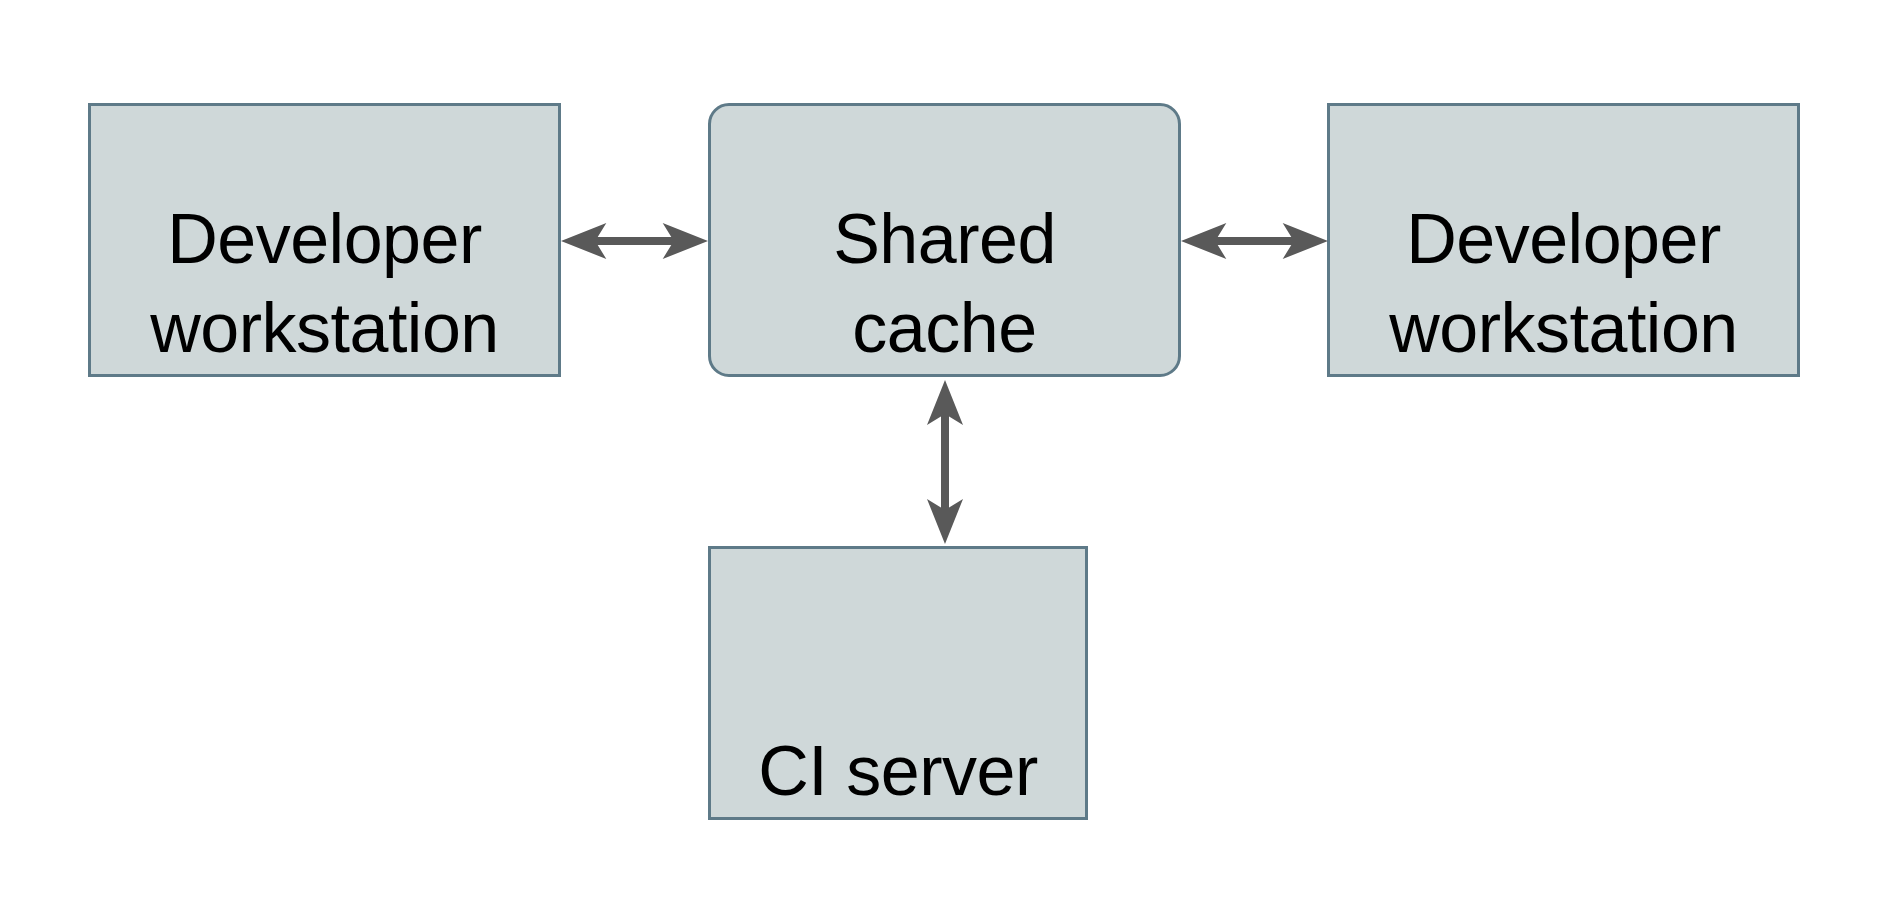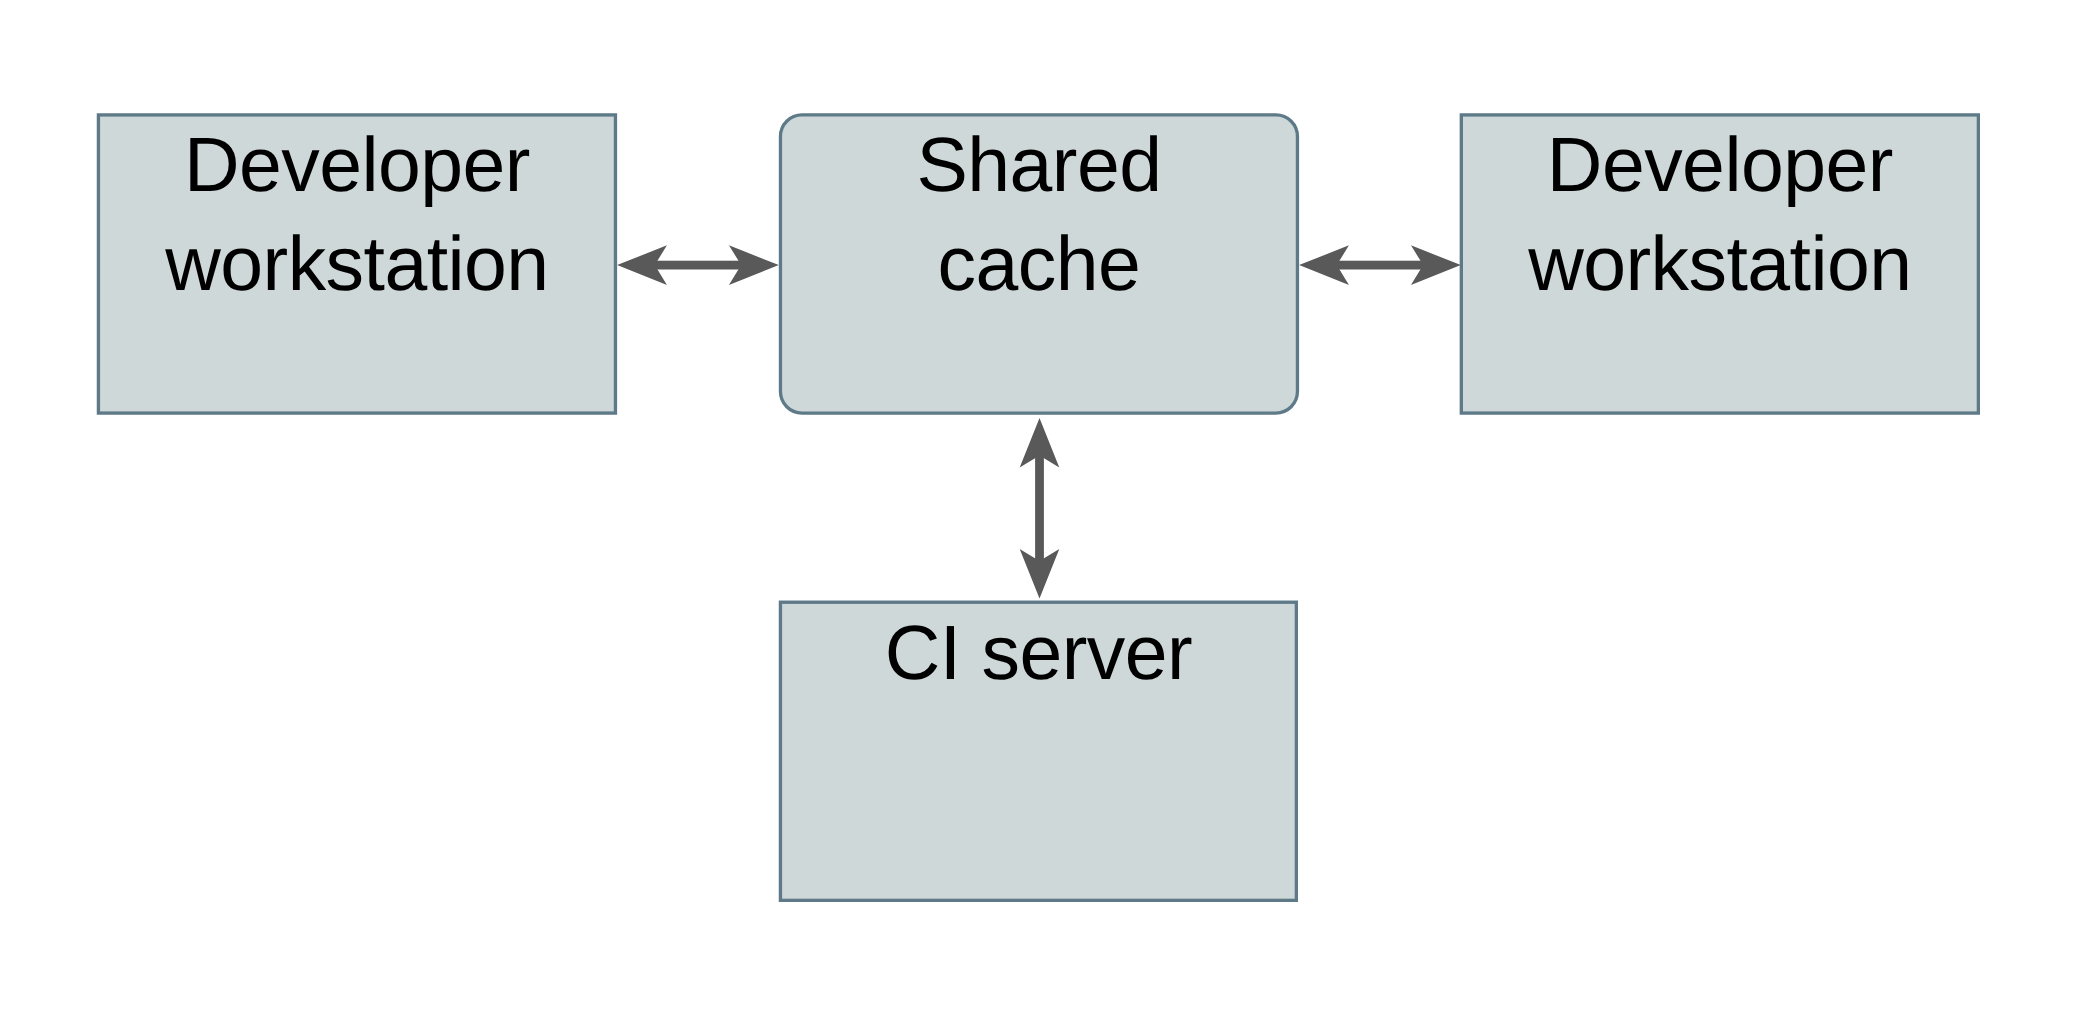--- a/index.html
+++ b/index.html
@@ -19,37 +19,37 @@
   .canvas {
     position: relative;
     width: 1900px; height: 922px;
     background: var(--background);
   }
   .node {
     position: absolute;
     background: var(--node-fill);
     border: 3px solid var(--node-border);
     display: flex;
-    align-items: flex-start;
+    align-items: flex-end;
     justify-content: center;
   }
   .node-label {
     font-size: 70px;
     line-height: 1.28;
     letter-spacing: -0.5px;
     color: var(--text-color);
     text-align: center;
     white-space: pre-line;
   }
   
   .node-dev-left   { left:  88px; top: 103px; width: 473px; height: 274px; }
   .node-cache      { left: 708px; top: 103px; width: 473px; height: 274px; border-radius: 21px; }
   .node-dev-right  { left: 1327px; top: 103px; width: 473px; height: 274px; }
   
-  .node-ci         { left: 708px; top: 546px; width: 472px; height: 274px; }
+  .node-ci         { left: 708px; top: 546px; width: 380px; height: 274px; }
 
   .connector { position: absolute; display: block; }
   .connector path, .connector rect { fill: var(--arrow-color); }
   .conn-h-left  { left: 559px;  top: 219px; width: 151px; height: 44px; }
   .conn-h-right { left: 1179px; top: 219px; width: 151px; height: 44px; }
   .conn-v       { left: 923px;  top: 378px; width: 44px;  height: 168px; }
 </style>
 </head>
 <body>
 

